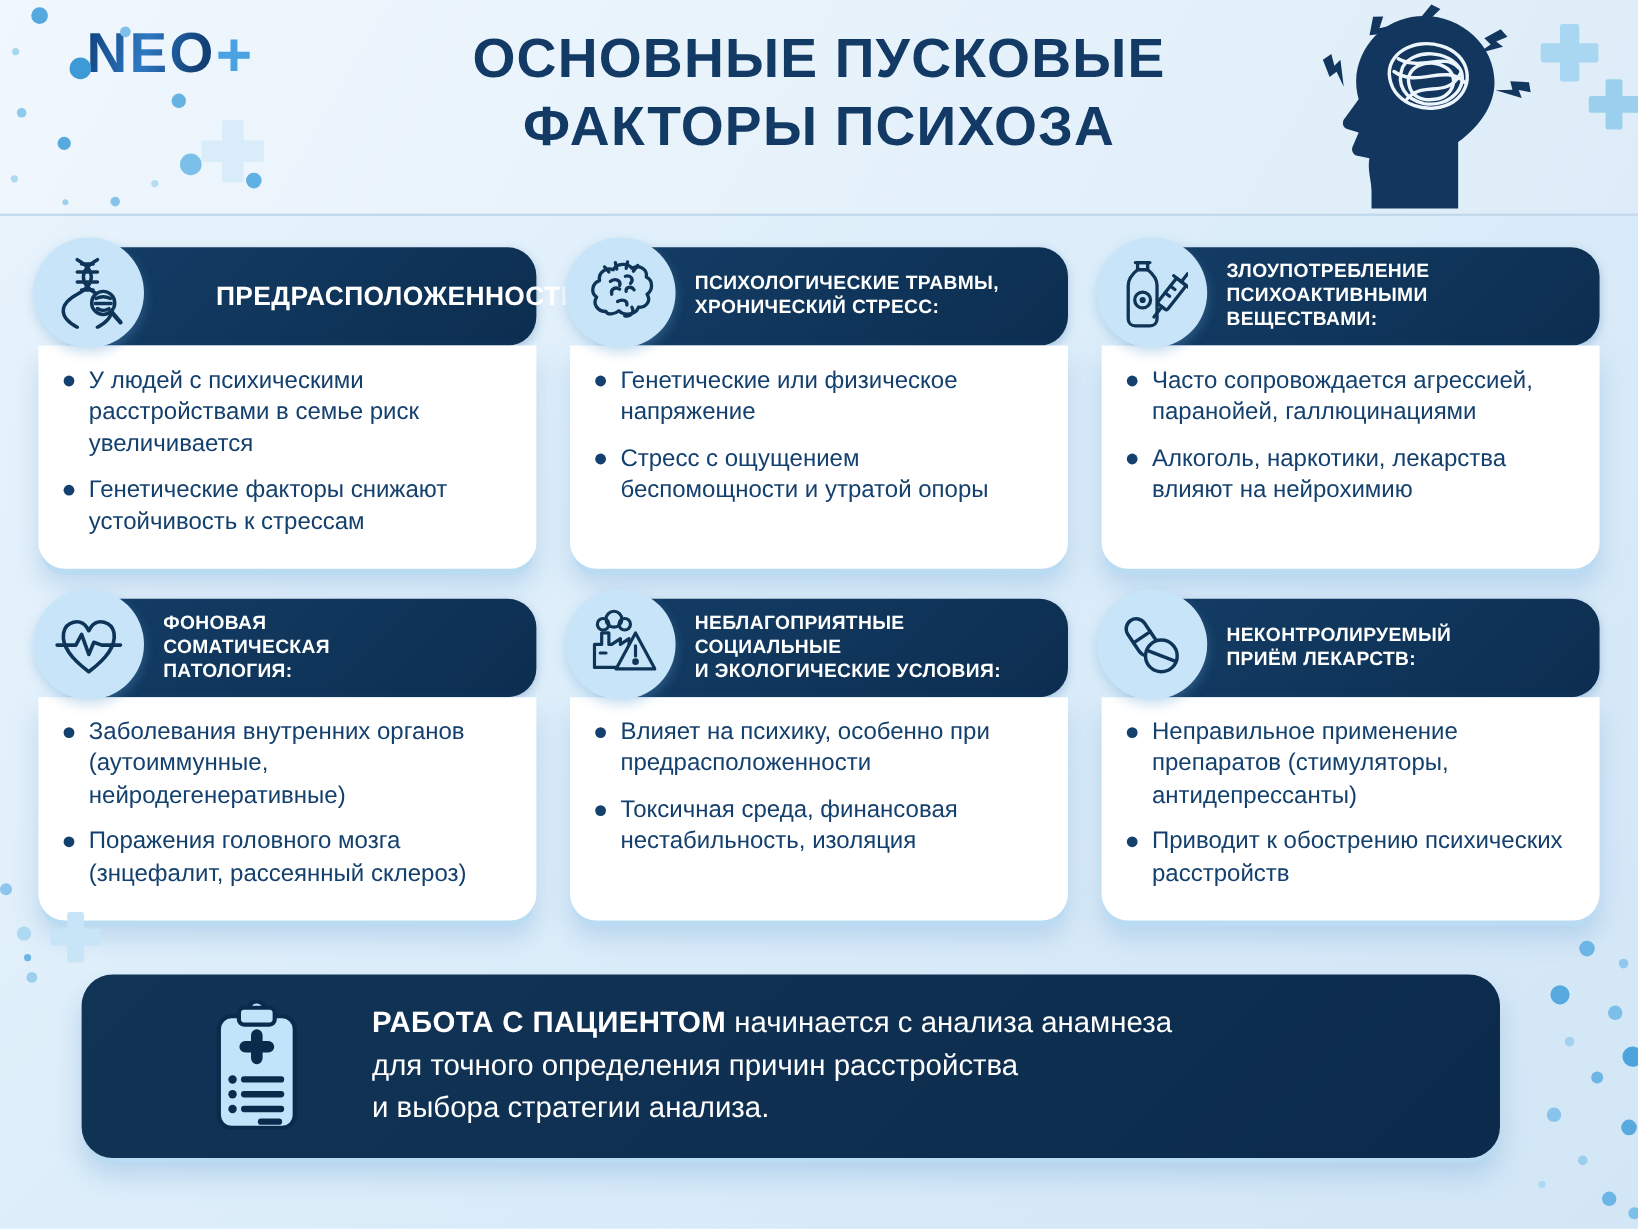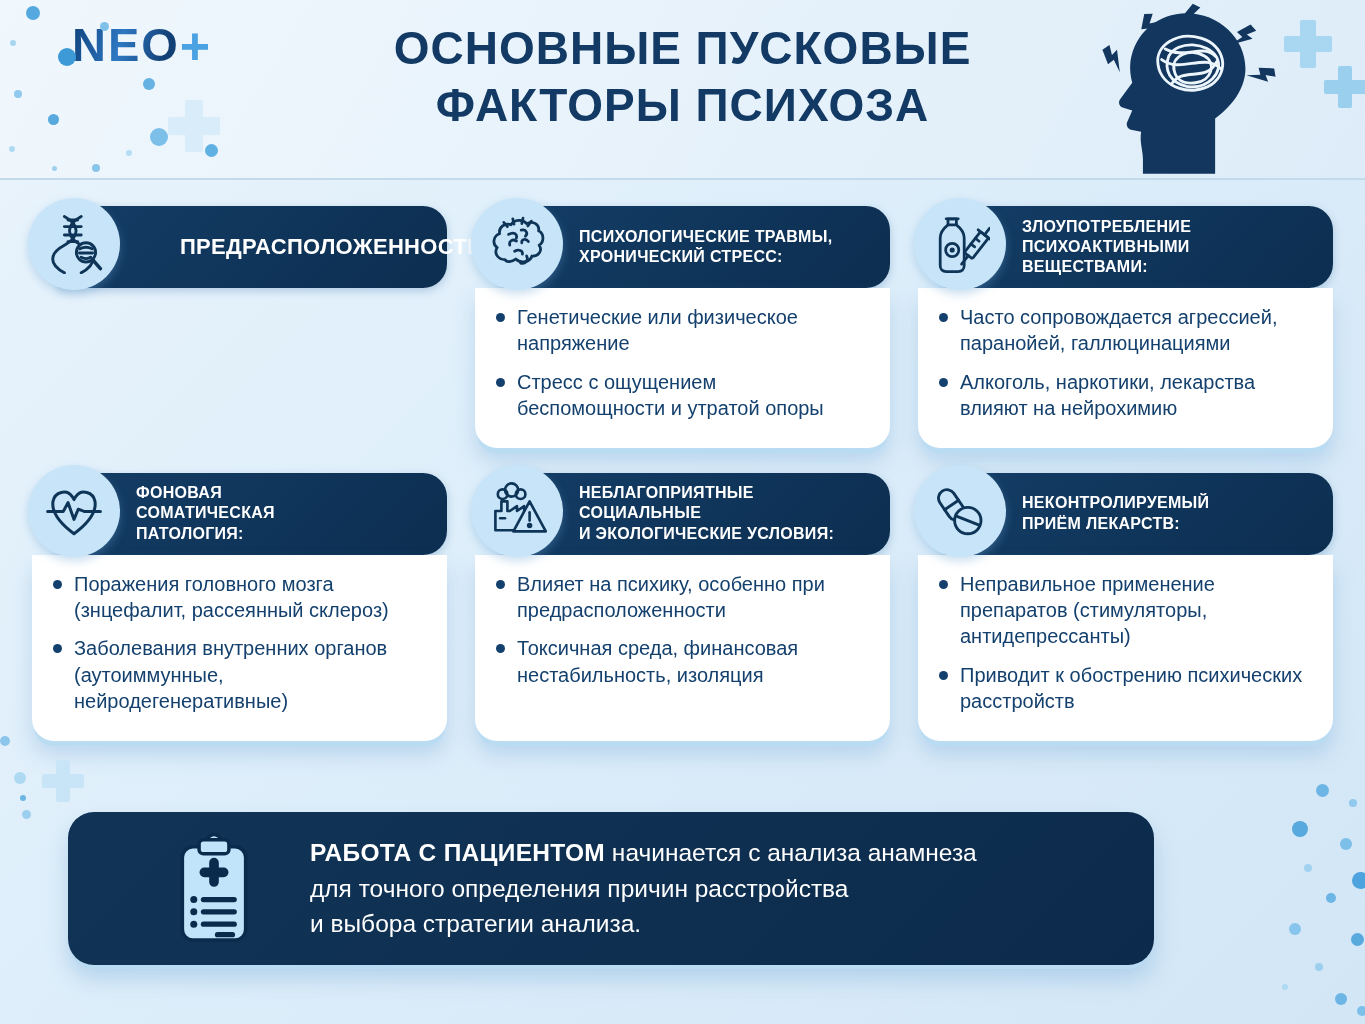--- a/index.html
+++ b/index.html
@@ -59,21 +59,21 @@
   .bullets li{
     position:relative;padding-left:26px;margin:0 0 12px 0;
     color:#14406e;font-size:20px;font-weight:500;line-height:1.32;
   }
   .bullets li::before{
     content:"";position:absolute;left:5px;top:9px;width:9px;height:9px;border-radius:50%;
     background:#14406e;
   }
   
   .footer-panel{
-    position:absolute;left:68px;top:812px;width:1086px;height:153px;box-sizing:border-box;
+    position:absolute;left:68px;top:812px;width:1182px;height:153px;box-sizing:border-box;
     background:linear-gradient(135deg,#113456 0%,#0c2b4c 100%);
     border-radius:26px;display:flex;align-items:center;
     box-shadow:0 6px 0 -2px #b9dcf3,0 14px 22px rgba(120,170,215,.4);
   }
   .footer-icon{margin-left:102px;width:88px;height:116px;flex:none;}
   .footer-text{margin-left:52px;color:#ffffff;font-size:24.5px;line-height:1.46;font-weight:400;}
   .footer-text .bold{font-weight:700;letter-spacing:.3px;}
   
   .dot{position:absolute;border-radius:50%;}
   .plus{position:absolute;}
@@ -130,20 +130,26 @@
           <path d="M60 58 C66 55 74 55 80 58"></path>
             <path d="M59 65 H81"></path>
             <path d="M62 72 C68 75 74 75 78 72"></path>
           <line x1="81" y1="76" x2="94" y2="91" stroke-width="6"></line>
         </g>
       </svg>
     </div>
     <div class="card-header">
       <div class="card-title lg">ПРЕДРАСПОЛОЖЕННОСТЬ:</div>
     </div>
+    <div class="card-body">
+      <ul class="bullets">
+        <li>У людей с психическими расстройствами в семье риск увеличивается</li>
+        <li>Генетические факторы снижают устойчивость к стрессам</li>
+      </ul>
+    </div>
   </div>
 
   <div class="card">
     <div class="icon-circle">
       <svg viewBox="0 0 100 100">
         <g fill="none" stroke="#0e3558" stroke-width="4.6" stroke-linecap="round" stroke-linejoin="round">
           <path d="M28 14 L34 21"></path>
             <path d="M43 8 L45 17"></path>
             <path d="M60 7 L58 16"></path>
             <path d="M74 12 L68 20"></path>
@@ -211,22 +217,22 @@
         </g>
       </svg>
     </div>
     <div class="card-header">
       <div class="card-title">ФОНОВАЯ
 СОМАТИЧЕСКАЯ
 ПАТОЛОГИЯ:</div>
     </div>
     <div class="card-body">
       <ul class="bullets">
+        <li>Заболевания внутренних органов (аутоиммунные, нейродегенеративные)</li>
         <li>Поражения головного мозга (знцефалит, рассеянный склероз)</li>
-        <li>Заболевания внутренних органов (аутоиммунные, нейродегенеративные)</li>
       </ul>
     </div>
   </div>
 
   <div class="card">
     <div class="icon-circle">
       <svg viewBox="0 0 100 100">
         <g fill="none" stroke="#0e3558" stroke-width="4.4" stroke-linecap="round" stroke-linejoin="round">
           <circle cx="26" cy="22" r="8"></circle>
           <circle cx="41" cy="15" r="11"></circle>

